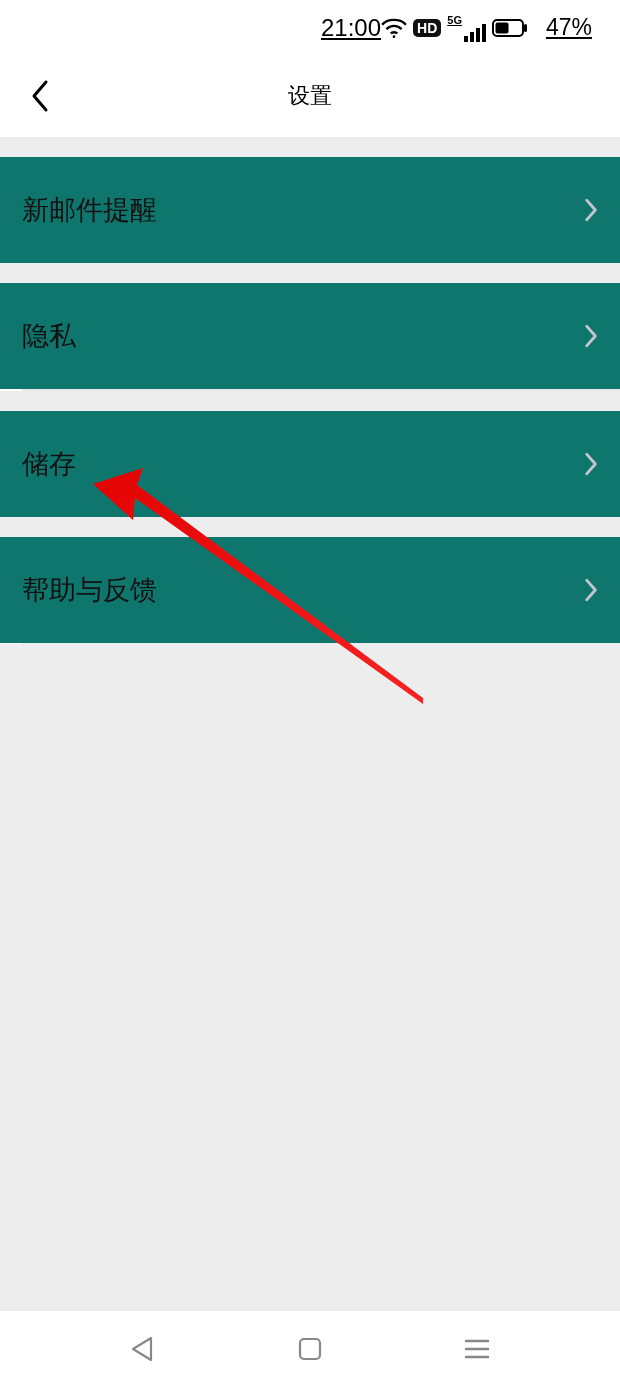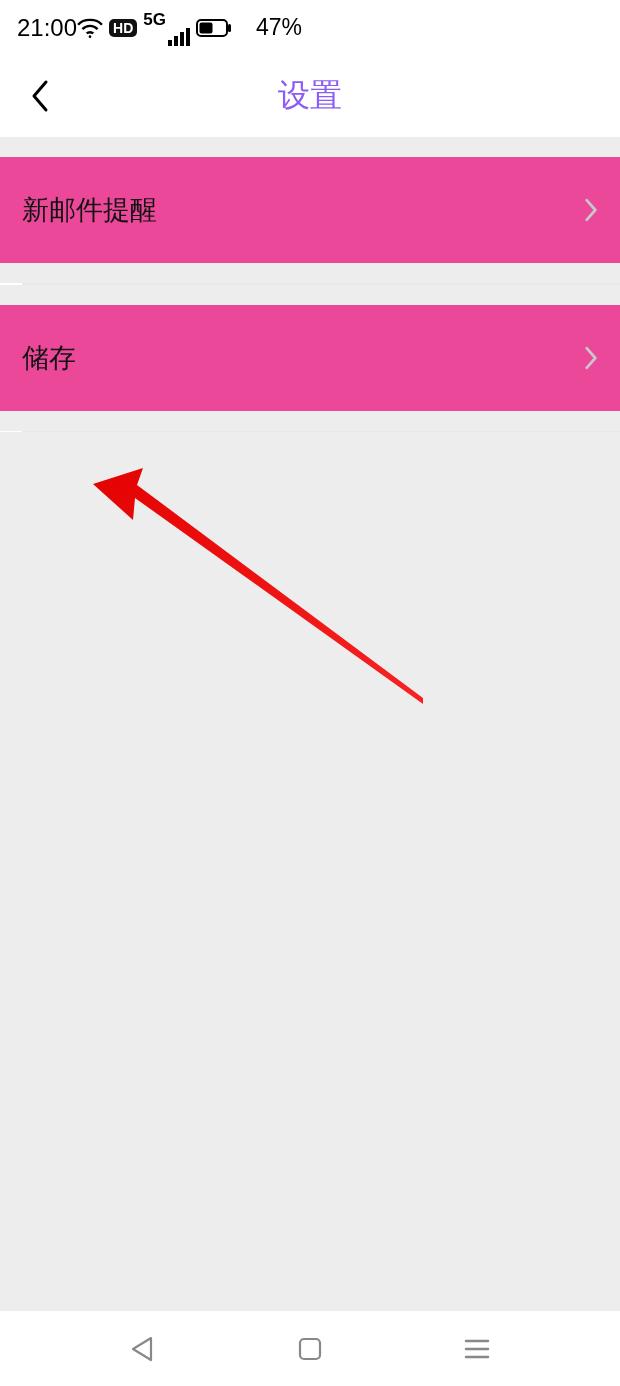--- a/index.html
+++ b/index.html
@@ -13,77 +13,78 @@
       background: #ededed;
       font-family: -apple-system, "PingFang SC", "Helvetica Neue", sans-serif;
       position: relative;
       overflow: hidden;
     }
     .status-bar {
       height: 55px;
       background: #ffffff;
       display: flex;
       align-items: center;
-      justify-content: flex-start;
-      padding: 0 28px 0 17px;
+      justify-content: flex-end;
+      padding: 0 28px 0 32px;
       font-size: 24px;
       font-weight: 500;
       color: #000;
+      text-decoration: underline;
     }
     .status-left {
       display: flex;
       align-items: center;
     }
     .status-right {
       display: flex;
       align-items: center;
       gap: 6px;
     }
     .status-right svg { display: block; }
     .hd-badge {
       background: #111;
       color: #fff;
       border-radius: 5px;
       padding: 2px 4px;
       font-size: 14px;
       font-weight: bold;
       line-height: 1;
     }
-    .battery-text { font-size: 23px; margin-left: 18px; }
+    .battery-text { font-size: 23px; margin-left: 12px; }
     .header {
       height: 82px;
       background: #ffffff;
       display: flex;
       align-items: center;
       justify-content: center;
       position: relative;
     }
     .back-btn {
       position: absolute;
       left: 20px;
       top: 50%;
       transform: translateY(-50%);
       width: 40px;
       height: 40px;
       display: flex;
       align-items: center;
       justify-content: center;
     }
     .title {
-      font-size: 32px;
-      color: #8b5cf6;
+      font-size: 22px;
+      color: #000000;
     }
     .section-gap {
       height: 20px;
       background: #ededed;
     }
     .group { background: #ffffff; }
     .item {
       height: 106px;
-      background: #ec4899;
+      background: #0f766e;
       display: flex;
       align-items: center;
       justify-content: space-between;
       padding: 0 22px;
     }
     .item-label {
       font-size: 27px;
       color: #111;
     }
     .chevron {
@@ -129,21 +130,21 @@
   <div class="status-left">21:00</div>
   <div class="status-right">
     <svg width="26" height="20" viewBox="0 0 24 18" fill="none" stroke="#000" stroke-width="2.2">
       <path d="M1 6 C6 0 18 0 23 6"></path>
       <path d="M5 10 C9 6 15 6 19 10"></path>
       <path d="M9 14 C10.5 12.5 13.5 12.5 15 14"></path>
       <circle cx="12" cy="17" r="1.2" fill="#000" stroke="none"></circle>
     </svg>
     <span class="hd-badge">HD</span>
     <span style="display:flex;align-items:flex-end;gap:1px;">
-      <span style="font-size:17px;font-weight:bold;margin-right:1px;margin-bottom:16px;">5G</span>
+      <span style="font-size:11px;font-weight:bold;margin-right:1px;margin-bottom:16px;">5G</span>
       <svg width="22" height="20" viewBox="0 0 22 20">
         <rect x="0" y="14" width="4" height="6" fill="#000"></rect>
         <rect x="6" y="10" width="4" height="10" fill="#000"></rect>
         <rect x="12" y="6" width="4" height="14" fill="#000"></rect>
         <rect x="18" y="2" width="4" height="18" fill="#000"></rect>
       </svg>
     </span>
     <svg width="36" height="18" viewBox="0 0 36 18">
       <rect x="1" y="1" width="30" height="16" rx="4" ry="4" fill="none" stroke="#000" stroke-width="2"></rect>
       <rect x="3.5" y="3.5" width="13" height="11" rx="2" fill="#000"></rect>
@@ -169,38 +170,50 @@
     <span class="item-label">新邮件提醒</span>
     <svg class="chevron" width="14" height="24" viewBox="0 0 12 22" fill="none" stroke="currentColor" stroke-width="2.5" stroke-linecap="round" stroke-linejoin="round">
         <polyline points="2,2 10,11 2,20"></polyline>
       </svg>
   </div>
 </div>
 
 <div class="section-gap"></div>
 
 <div class="group">
+  <div class="item">
+    <span class="item-label">隐私</span>
+    <svg class="chevron" width="14" height="24" viewBox="0 0 12 22" fill="none" stroke="currentColor" stroke-width="2.5" stroke-linecap="round" stroke-linejoin="round">
+        <polyline points="2,2 10,11 2,20"></polyline>
+      </svg>
+  </div>
   <div class="divider"></div>
   <div class="divider"></div>
 </div>
 
 <div class="section-gap"></div>
 
 <div class="group">
   <div class="item">
     <span class="item-label">储存</span>
     <svg class="chevron" width="14" height="24" viewBox="0 0 12 22" fill="none" stroke="currentColor" stroke-width="2.5" stroke-linecap="round" stroke-linejoin="round">
         <polyline points="2,2 10,11 2,20"></polyline>
       </svg>
   </div>
 </div>
 
 <div class="section-gap"></div>
 
 <div class="group">
+  <div class="item">
+    <span class="item-label">帮助与反馈</span>
+    <svg class="chevron" width="14" height="24" viewBox="0 0 12 22" fill="none" stroke="currentColor" stroke-width="2.5" stroke-linecap="round" stroke-linejoin="round">
+        <polyline points="2,2 10,11 2,20"></polyline>
+      </svg>
+  </div>
   <div class="divider"></div>
 </div>
 
 <svg class="arrow-annotation" width="340" height="260" viewBox="0 0 340 260">
   <defs>
     <linearGradient id="arrowGrad" x1="0%" y1="0%" x2="100%" y2="100%">
       <stop offset="0%" stop-color="#e40202"></stop>
       <stop offset="100%" stop-color="#f72323"></stop>
     </linearGradient>
   </defs>

